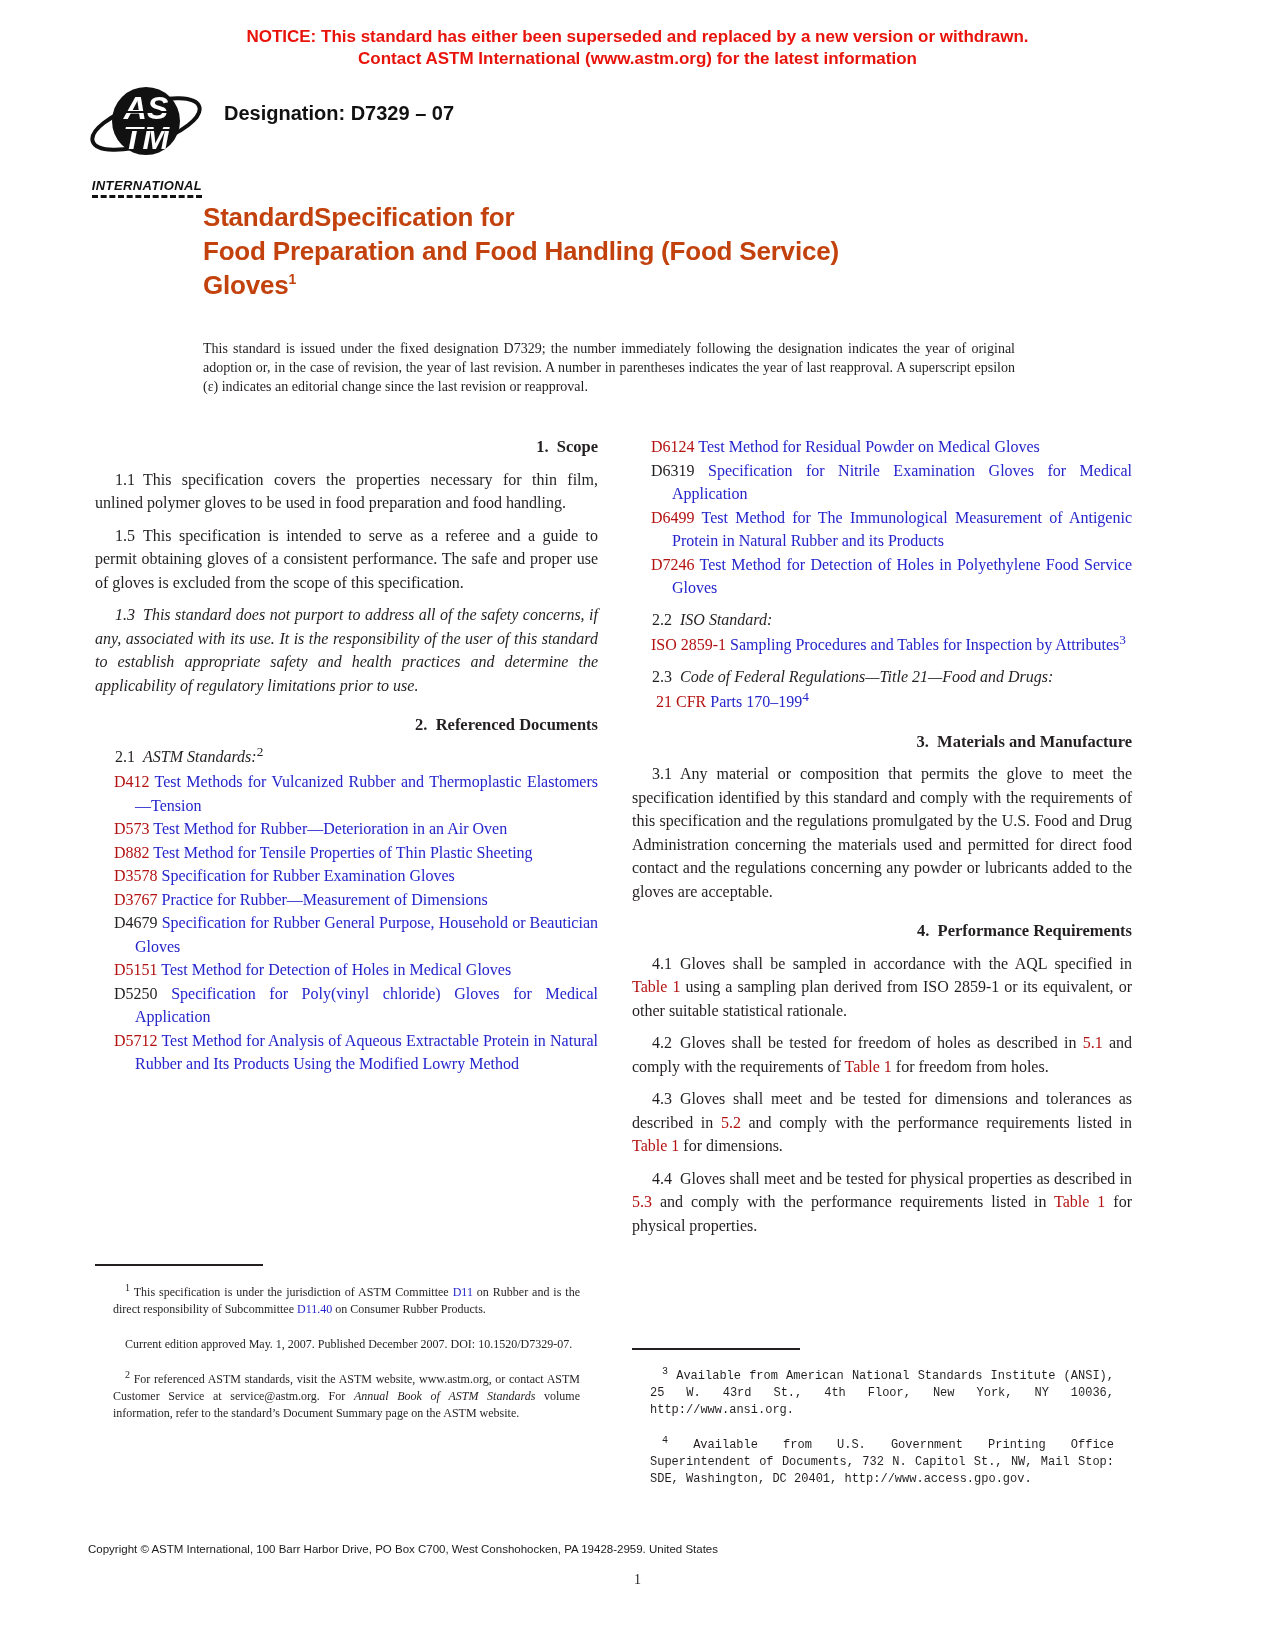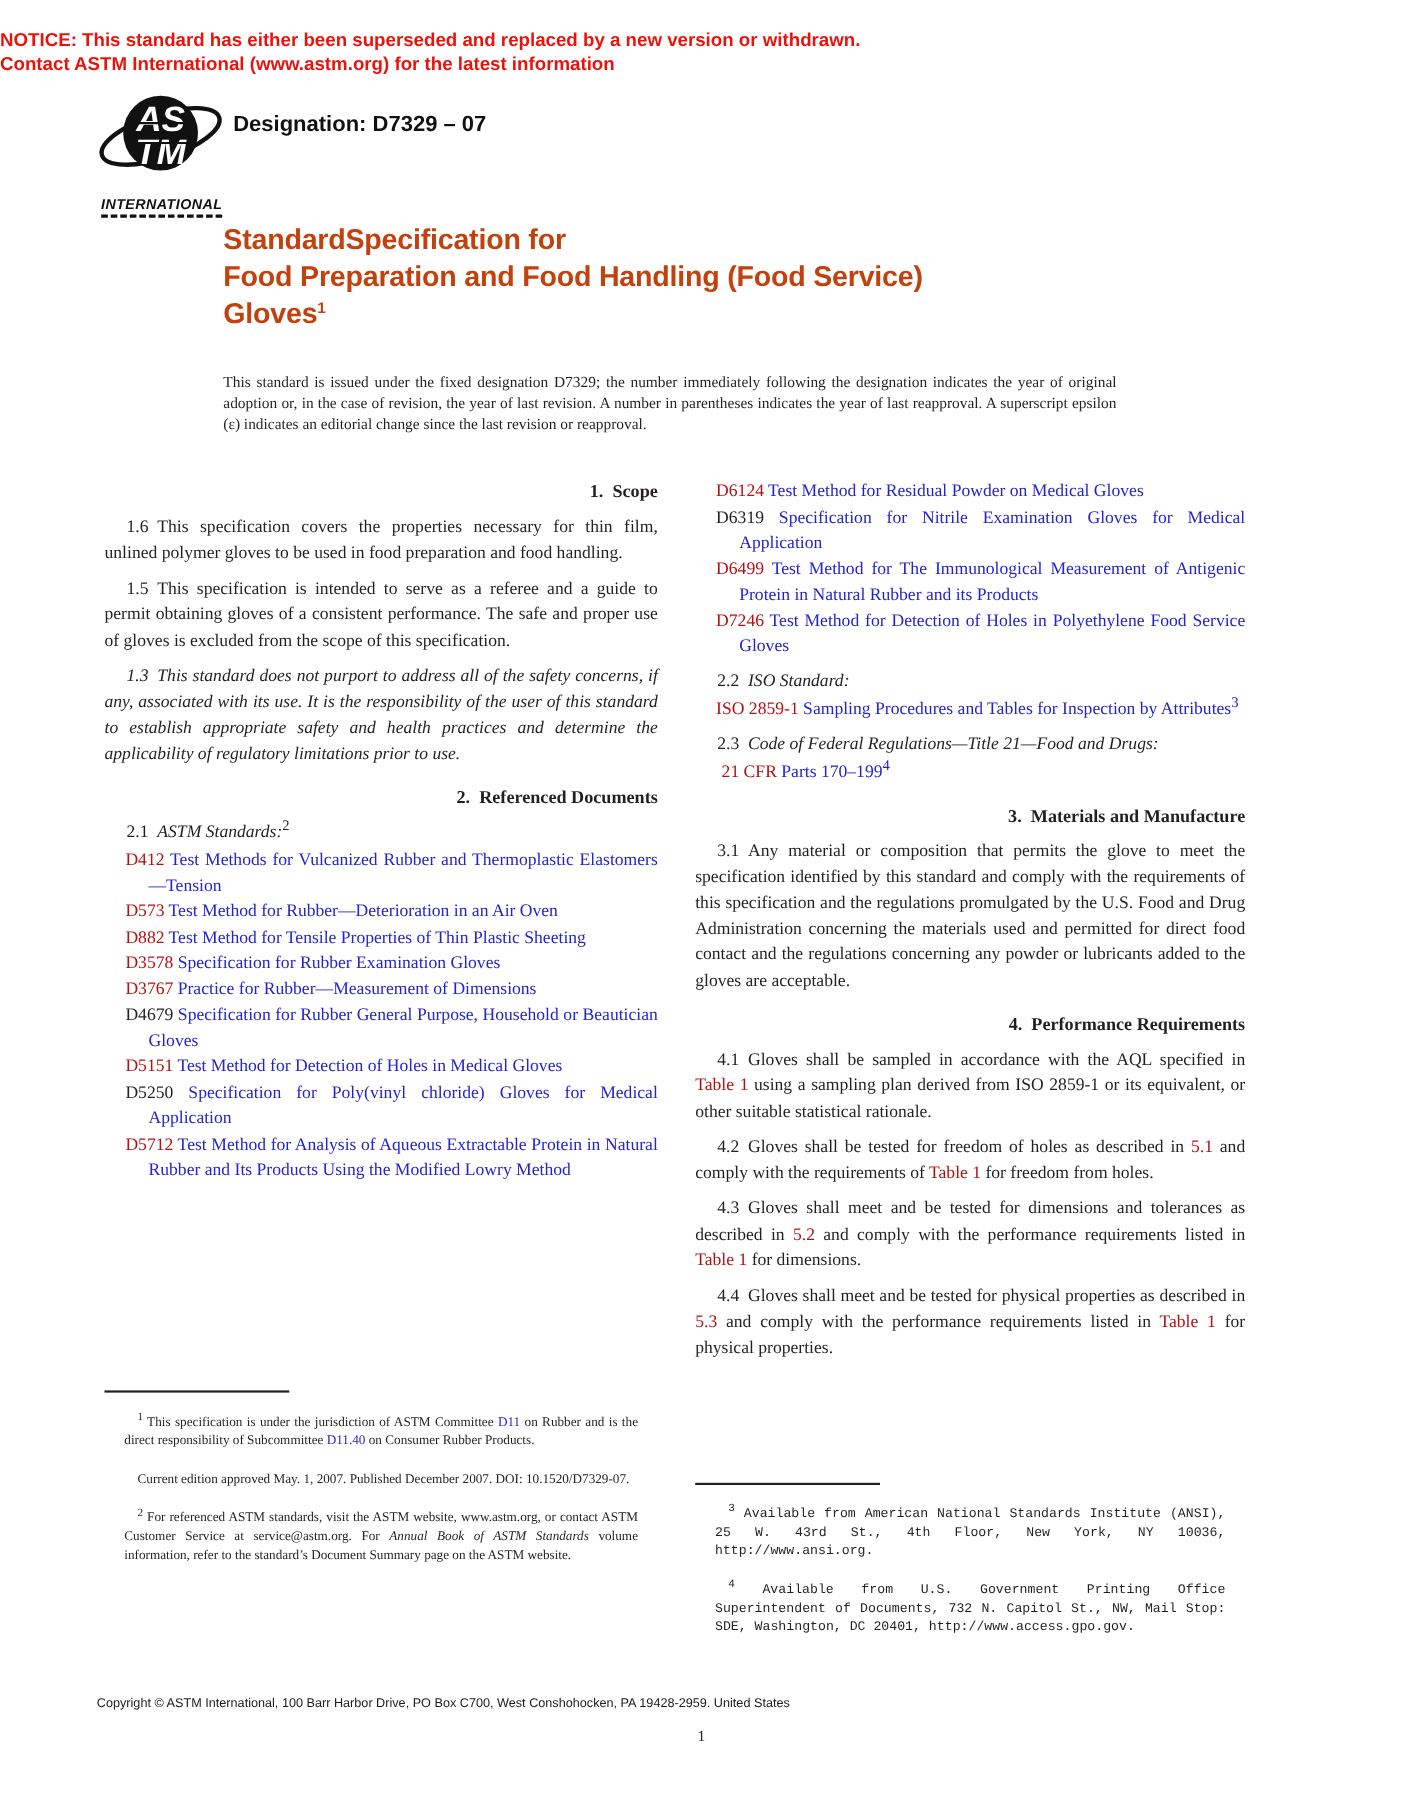--- a/index.html
+++ b/index.html
@@ -1,29 +1,29 @@
 <!DOCTYPE html>
 <html><head>
 <meta charset="utf-8">
 <style>
   html,body{margin:0;padding:0;background:#ffffff;}
   .page{position:relative;width:1275px;height:1650px;background:#fff;
         font-family:"Liberation Serif",serif;color:#231f20;overflow:hidden;}
 
   
-  .notice{position:absolute;top:26px;left:0;width:100%;
+  .notice{position:absolute;top:26px;left:0;width:100%;text-align:center;
           font-family:"Liberation Sans",sans-serif;font-weight:bold;
           font-size:17px;line-height:22px;color:#e8140c;}
 
   
   .logo{position:absolute;left:86px;top:76px;width:122px;text-align:center;}
   .logo .intl{display:inline-block;font-family:"Liberation Sans",sans-serif;
        font-weight:bold;font-style:italic;font-size:13px;letter-spacing:.4px;
        color:#111;border-bottom:3px dashed #111;padding-bottom:2px;margin-top:-2px;}
-  .designation{position:absolute;left:212px;top:102px;
+  .designation{position:absolute;left:224px;top:102px;
        font-family:"Liberation Sans",sans-serif;font-weight:bold;font-size:20px;color:#111;}
 
   .title{position:absolute;left:203px;top:200px;width:830px;
        font-family:"Liberation Sans",sans-serif;font-weight:bold;
        font-size:26px;line-height:34px;color:#c2410c;letter-spacing:-.2px;}
   .title sup{font-size:14px;}
 
   .issue-note{position:absolute;left:203px;top:325px;width:812px;
        font-size:14px;line-height:19px;text-align:justify;}
 
@@ -84,21 +84,21 @@
   <div class="title">
     <div>StandardSpecification for</div>
     <div>Food Preparation and Food Handling (Food Service)</div>
     <div><span>Gloves</span><sup>1</sup></div>
   </div>
 
   <p class="issue-note">This standard is issued under the fixed designation D7329; the number immediately following the designation indicates the year of original adoption or, in the case of revision, the year of last revision. A number in parentheses indicates the year of last reapproval. A superscript epsilon (ε) indicates an editorial change since the last revision or reapproval.</p>
 
   <div class="col col-left">
     <div class="sec first">1. Scope</div>
-    <p class="body-p">1.6 This specification covers the properties necessary for thin film, unlined polymer gloves to be used in food preparation and food handling.</p>
+    <p class="body-p">1.1 This specification covers the properties necessary for thin film, unlined polymer gloves to be used in food preparation and food handling.</p>
     <p class="body-p">1.5 This specification is intended to serve as a referee and a guide to permit obtaining gloves of a consistent performance. The safe and proper use of gloves is excluded from the scope of this specification.</p>
     <p class="body-p it">1.3 This standard does not purport to address all of the safety concerns, if any, associated with its use. It is the responsibility of the user of this standard to establish appropriate safety and health practices and determine the applicability of regulatory limitations prior to use.</p>
 
     <div class="sec">2. Referenced Documents</div>
     <p class="sub-p"><span>2.1 </span><span class="it">ASTM Standards:</span><sup>2</sup></p>
 
     <div class="ref"><span class="code red">D412</span><span class="reftext"> Test Methods for Vulcanized Rubber and Thermoplastic Elastomers—Tension</span></div>
     <div class="ref"><span class="code red">D573</span><span class="reftext"> Test Method for Rubber—Deterioration in an Air Oven</span></div>
     <div class="ref"><span class="code red">D882</span><span class="reftext"> Test Method for Tensile Properties of Thin Plastic Sheeting</span></div>
     <div class="ref"><span class="code red">D3578</span><span class="reftext"> Specification for Rubber Examination Gloves</span></div>

